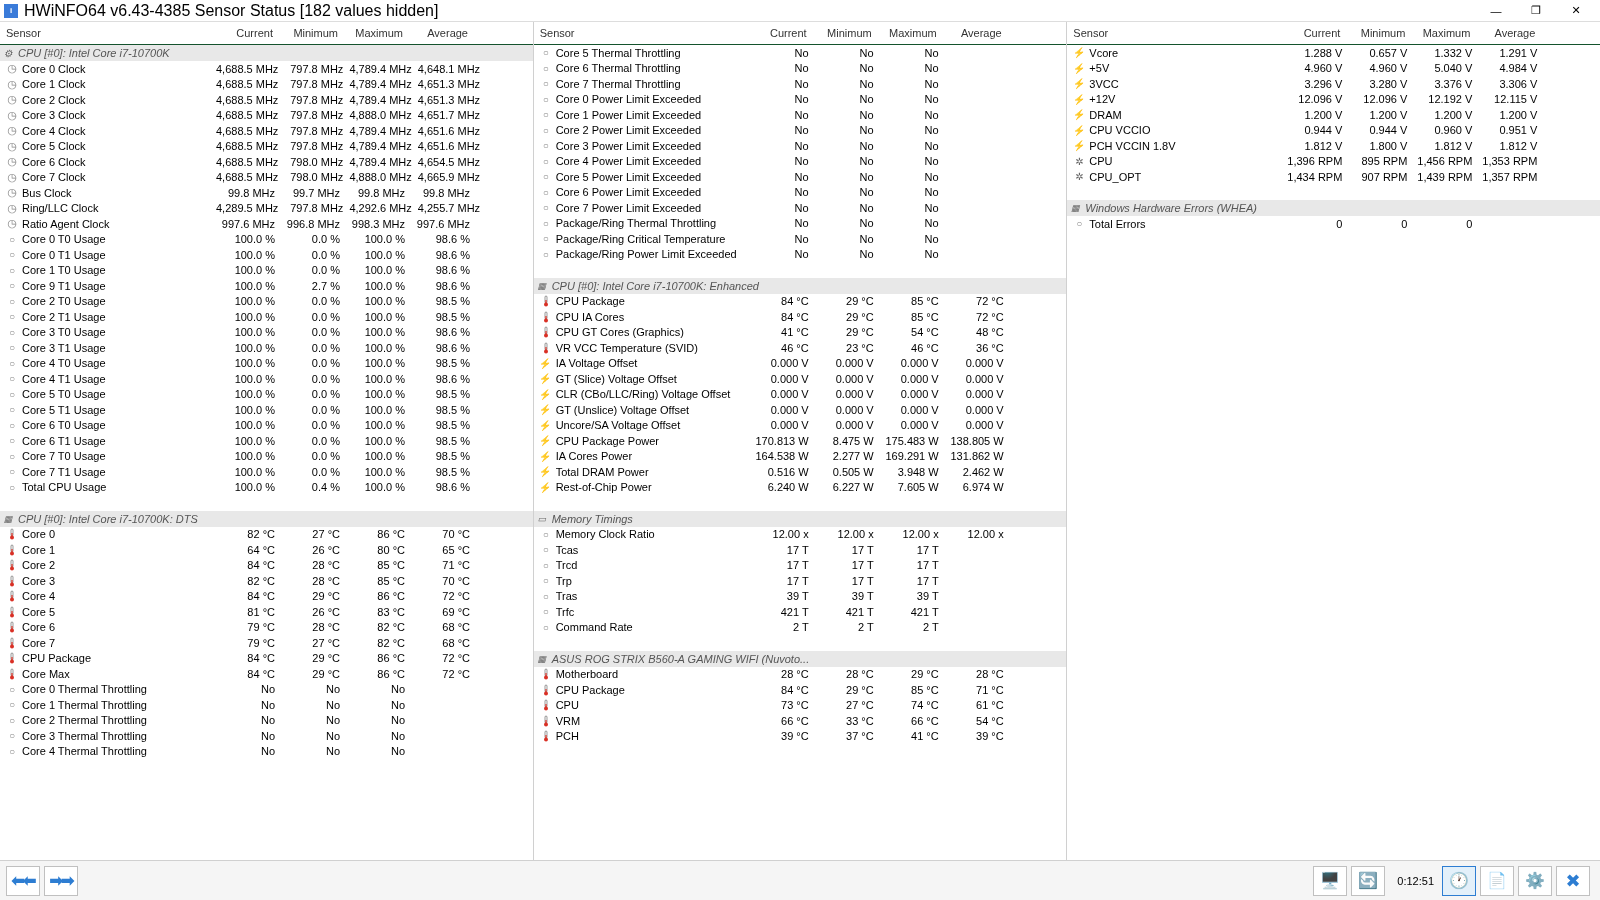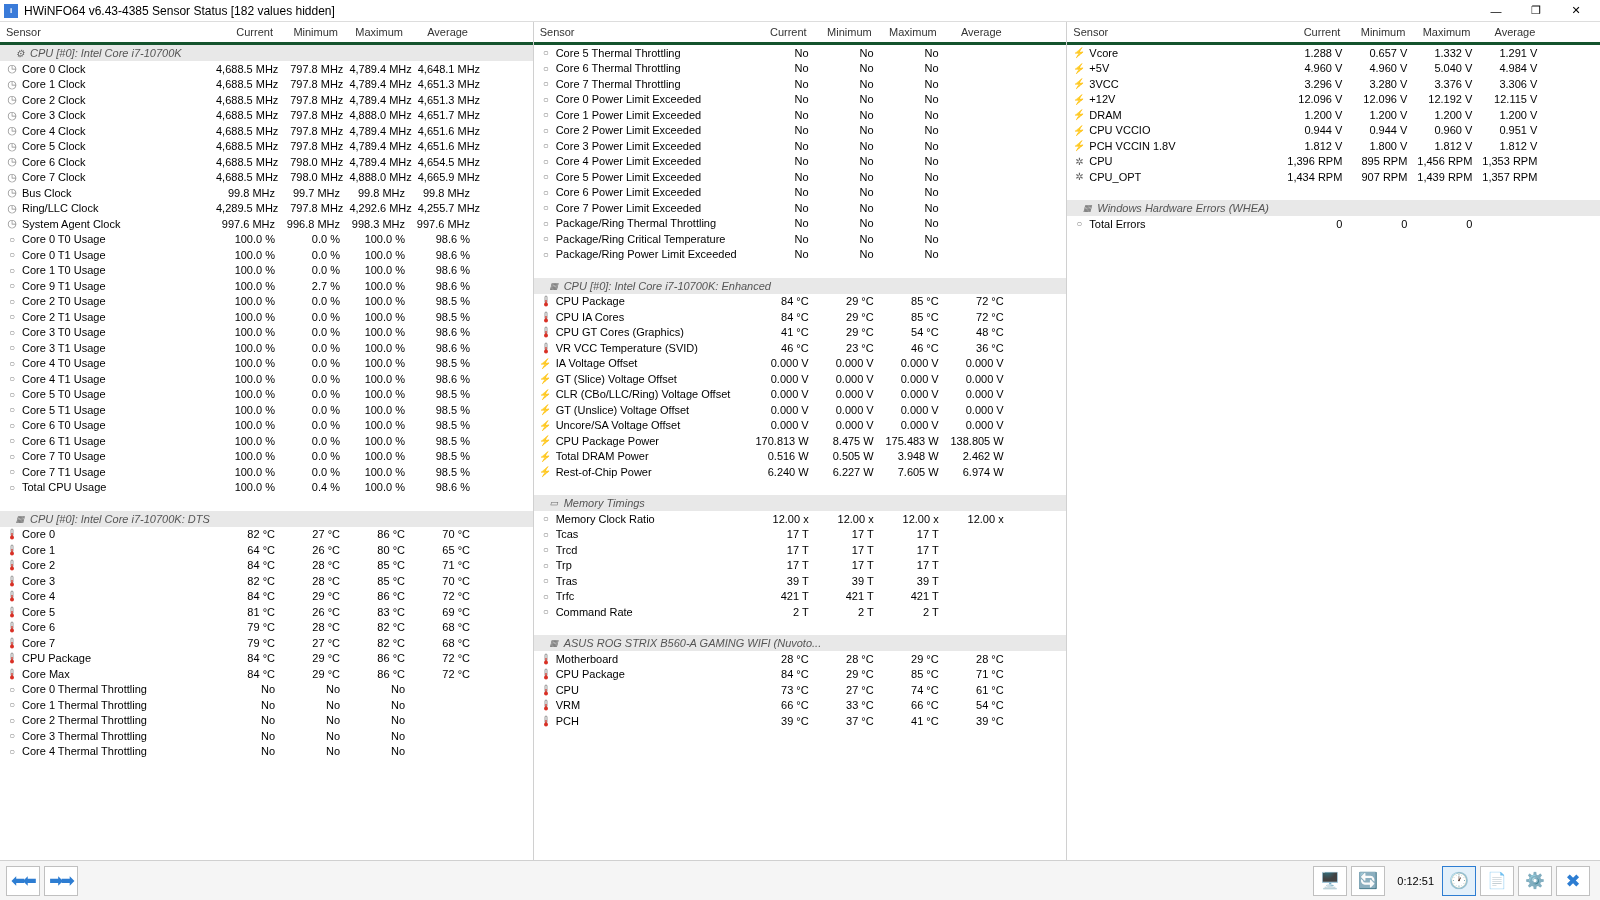--- a/index.html
+++ b/index.html
@@ -1,27 +1,27 @@
 <!DOCTYPE html>
 <html><head>
 <meta charset="utf-8">
 <style>
 * { margin:0; padding:0; box-sizing:border-box; }
 body { font-family:"Segoe UI","Tahoma",sans-serif; font-size:11px; background:#fff; color:#000; width:1600px; height:900px; overflow:hidden; display:flex; flex-direction:column; }
 .title-bar { height:22px; background:#fff; display:flex; align-items:center; padding:0 4px; border-bottom:1px solid #ddd; }
 .title-bar .app-icon { width:14px; height:14px; background:#3a7bd9; margin-right:6px; display:flex; align-items:center; justify-content:center; color:#fff; font-size:8px; font-weight:bold; }
-.title-bar .title-text { flex:1; font-size:12px; }
+.title-bar .title-text { flex:1; font-size:16px; }
 .title-bar .win-btn { width:40px; height:22px; display:flex; align-items:center; justify-content:center; cursor:pointer; font-size:11px; }
 .content { flex:1; display:flex; overflow:hidden; }
 .panel { flex:1; overflow:auto; border-right:1px solid #d0d0d0; }
 .panel:last-child { border-right:none; }
-.hdr-row { display:flex; background:#fff; border-bottom:3px solid #14532d; font-size:11px; color:#333; height:23px; align-items:center; position:sticky; top:0; }
+.hdr-row { display:flex; background:#fff; border-bottom:1px solid #14532d; font-size:11px; color:#333; height:23px; align-items:center; position:sticky; top:0; }
 .hdr-row .col-sensor { flex:0 0 214px; padding-left:6px; }
 .hdr-row .col-val { flex:0 0 65px; text-align:right; padding-right:6px; }
-.group-row { display:flex; align-items:center; height:16px; background:#e8e8e8; font-style:italic; color:#555; padding-left:14px; }
+.group-row { display:flex; align-items:center; height:16px; background:#e8e8e8; font-style:italic; color:#555; padding-left:2px; }
 .data-row { display:flex; align-items:center; height:15.5px; padding-left:2px; }
 .col-sensor { flex:0 0 214px; display:flex; align-items:center; padding-left:4px; overflow:hidden; white-space:nowrap; }
 .col-val { flex:0 0 65px; text-align:right; padding-right:6px; white-space:nowrap; }
 .icon { width:12px; height:12px; margin-right:4px; display:inline-flex; align-items:center; justify-content:center; flex-shrink:0; font-size:10px; }
 .icon-gear { color:#666; }
 .icon-gear::before { content:"⚙"; font-size:10px; }
 .icon-clock::before { content:"◷"; color:#888; font-size:11px; }
 .icon-circle::before { content:"○"; color:#888; font-size:10px; }
 .icon-chip::before { content:"▦"; color:#666; font-size:9px; }
 .icon-temp { width:12px; height:12px; }
@@ -157,21 +157,21 @@
           <span>Ring/LLC Clock</span>
         </div>
         <div class="col-val">4,289.5 MHz</div>
         <div class="col-val">797.8 MHz</div>
         <div class="col-val">4,292.6 MHz</div>
         <div class="col-val">4,255.7 MHz</div>
       </div>
       <div class="data-row">
         <div class="col-sensor">
           <span class="icon icon-clock"></span>
-          <span>System Agent Clock</span>
+          <span>Ratio Agent Clock</span>
         </div>
         <div class="col-val">997.6 MHz</div>
         <div class="col-val">996.8 MHz</div>
         <div class="col-val">998.3 MHz</div>
         <div class="col-val">997.6 MHz</div>
       </div>
       <div class="data-row">
         <div class="col-sensor">
           <span class="icon icon-circle"></span>
           <span>Core 0 T0 Usage</span>
@@ -826,20 +826,30 @@
       </div>
       <div class="data-row">
         <div class="col-sensor">
           <span class="icon icon-bolt"></span>
           <span>CPU Package Power</span>
         </div>
         <div class="col-val">170.813 W</div>
         <div class="col-val">8.475 W</div>
         <div class="col-val">175.483 W</div>
         <div class="col-val">138.805 W</div>
+      </div>
+      <div class="data-row">
+        <div class="col-sensor">
+          <span class="icon icon-bolt"></span>
+          <span>IA Cores Power</span>
+        </div>
+        <div class="col-val">164.538 W</div>
+        <div class="col-val">2.277 W</div>
+        <div class="col-val">169.291 W</div>
+        <div class="col-val">131.862 W</div>
       </div>
       <div class="data-row">
         <div class="col-sensor">
           <span class="icon icon-bolt"></span>
           <span>Total DRAM Power</span>
         </div>
         <div class="col-val">0.516 W</div>
         <div class="col-val">0.505 W</div>
         <div class="col-val">3.948 W</div>
         <div class="col-val">2.462 W</div>

